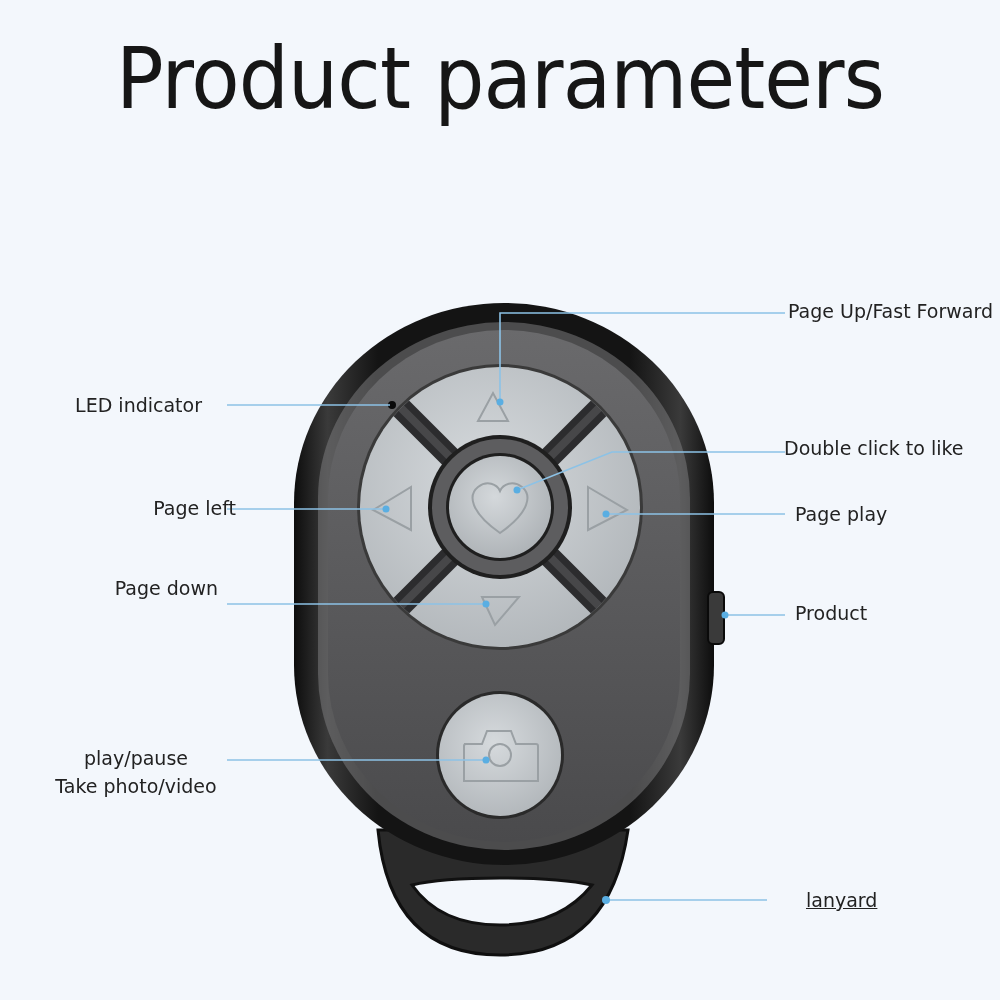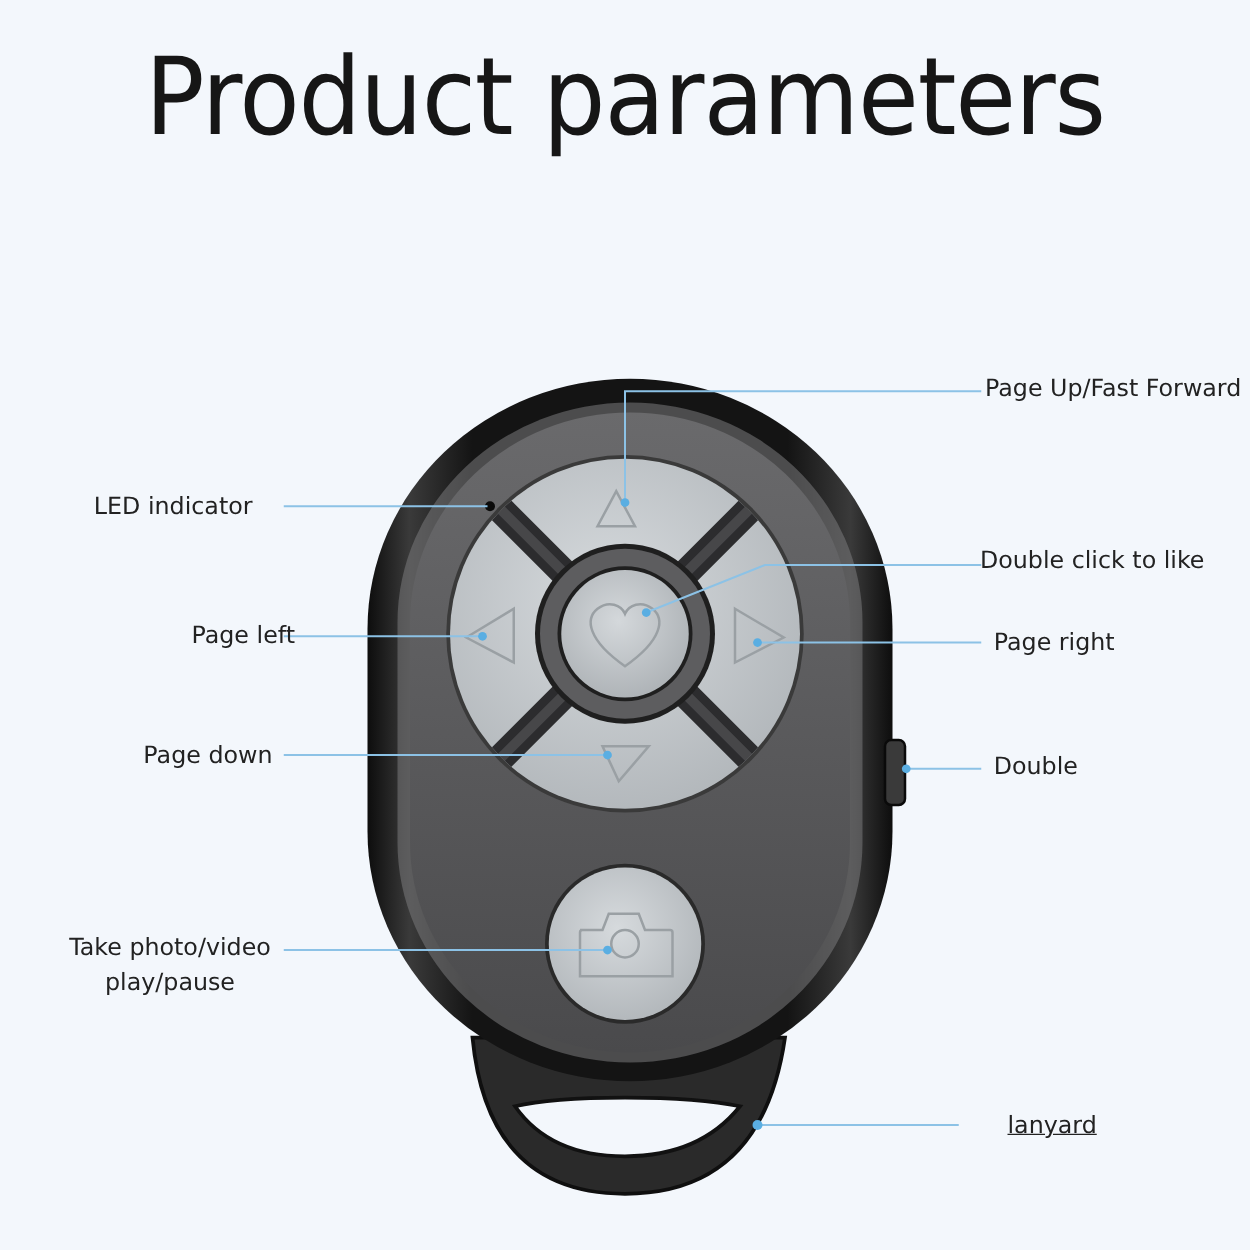--- a/index.html
+++ b/index.html
@@ -130,23 +130,23 @@
     <circle cx="606" cy="514" r="3.5"></circle>
     <circle cx="486" cy="604" r="3.5"></circle>
     <circle cx="725" cy="615" r="3.5"></circle>
     <circle cx="486" cy="760" r="3.5"></circle>
     <circle cx="606" cy="900" r="4"></circle>
   </g>
 </svg>
 
 <div class="label right-align" style="right:798px; top:391px;">LED indicator</div>
 <div class="label right-align" style="right:764px; top:494px;">Page left</div>
-<div class="label right-align" style="right:782px; top:590px;">Page down</div>
+<div class="label right-align" style="right:782px; top:574px;">Page down</div>
 <div class="label center-align" style="left:48px; width:176px; top:744px;">
+  <div>play/pause</div>
   <div>Take photo/video</div>
-  <div>play/pause</div>
 </div>
 
 <div class="label" style="left:788px; top:297px;">Page Up/Fast Forward</div>
 <div class="label" style="left:772px; top:434px;margin-left:12px;">Double click to like</div>
-<div class="label" style="left:795px; top:500px;">Page right</div>
-<div class="label" style="left:795px; top:599px;">Double</div>
+<div class="label" style="left:795px; top:500px;">Page play</div>
+<div class="label" style="left:795px; top:599px;">Product</div>
 <div class="label" style="left:806px; top:886px;text-decoration:underline;">lanyard</div>
 
 </body></html>

